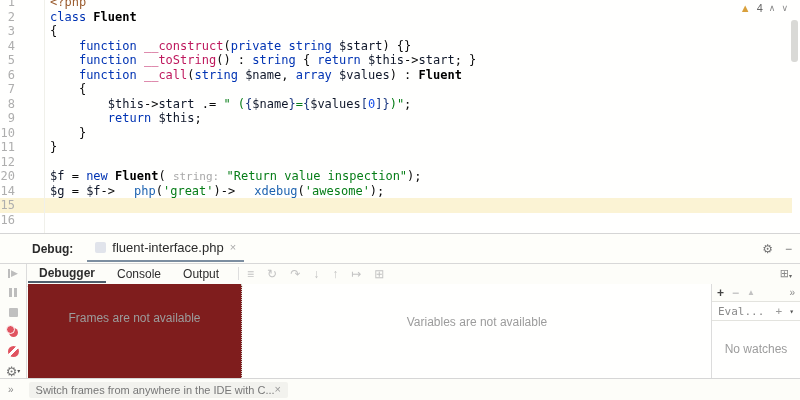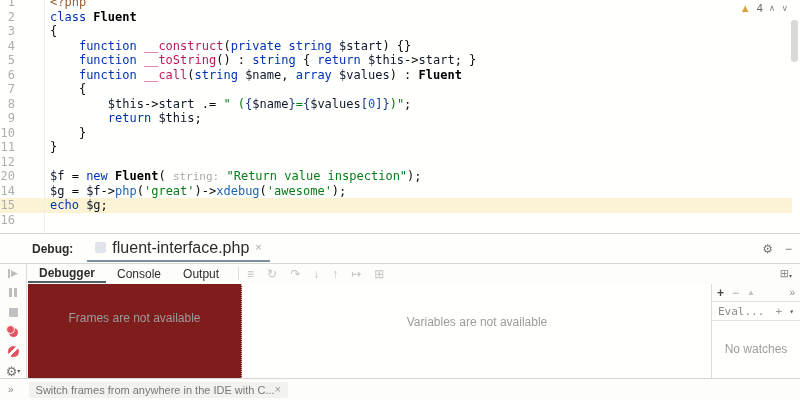--- a/index.html
+++ b/index.html
@@ -13,40 +13,40 @@
   .gutter-sep { position:absolute; left:44px; top:0; width:1px; height:234px; background:#F0F0EA; }
   .curline { position:absolute; left:0; width:792px; height:15px; background:#FBF3D4; }
   .gutter { position:absolute; top:-5px; left:0; width:15px; text-align:right;
             font:12px/14.5px "DejaVu Sans Mono", monospace; color:#AEAEae; }
   .codecol { position:absolute; top:-5px; left:50px; font:12px/14.5px "DejaVu Sans Mono", monospace; color:#0a0a0a; }
   .cl { height:14.5px; white-space:pre; }
   .ln { height:14.5px; }
   .tk-kw   { color:#0033B3; }
   .tk-cls  { color:#000000; font-weight:600; }
   .tk-fn   { color:#be185d; }
-  .tk-fn2  { color:#1E63B0; }
+  .tk-fn2  { color:#1E63B0;margin-left:19px; }
   .tk-var  { color:#0f172a; }
   .tk-str  { color:#067D17; }
   .tk-num  { color:#1750EB; }
   .tk-hint { color:#A8A8A8; font-size:11px; }
   .tk-br   { color:#17357E; }
   .tk-tag  { color:#9A5B2D; }
   .tk-pl   { color:#0a0a0a; }
   .inspections { position:absolute; top:2px; right:12px; display:flex; align-items:center; gap:6px;
                  font-size:11px; color:#666; }
   .warn-tri { color:#D9A03C; font-size:11px; line-height:1; }
   .insp-chev { color:#8a8a8a; font-size:9px; line-height:1; cursor:default; }
   .scroll-thumb { position:absolute; right:2px; top:20px; width:7px; height:42px; background:#D9D9D6; border-radius:3px; }
 
   
   .debug-header { position:absolute; left:0; top:235px; width:800px; height:27px; display:flex; align-items:center;padding-left:22px; }
   .debug-label { margin-left:10px; font-size:12px; font-weight:700; color:#2b2b2b; }
   .debug-tab { margin-left:14px; height:100%; display:flex; align-items:center; gap:6px; padding:0 8px;
                border-bottom:2px solid #7C8EA0; }
-  .debug-tab-label { font-size:16px; color:#2b2b2b; }
+  .debug-tab-label { font-size:13px; color:#2b2b2b; }
   .php-icon { width:11px; height:11px; border-radius:2px; background:#C9CDDF; display:inline-block; opacity:.55; }
   .tab-close { color:#AAAAAA; font-size:11px; line-height:1; }
   .header-right { margin-left:auto; margin-right:8px; display:flex; gap:12px; align-items:center; color:#757575; }
   .hdr-gear { font-size:12px; }
   .hdr-min { font-size:12px; color:#757575; }
 
   
   .tabsrow { position:absolute; left:0; top:263px; width:800px; height:24px;
              border-top:1px solid #D8D8D8; border-bottom:1px solid #E4E4E0; background:#FDFDF9; }
   .dtabs { position:absolute; left:28px; top:0; height:19px; display:flex; align-items:center; }
@@ -139,21 +139,20 @@
         <div class="cl"><span class="tk-pl">    </span><span class="tk-kw">function</span><span class="tk-pl"> </span><span class="tk-fn">__toString</span><span class="tk-pl">() : </span><span class="tk-kw">string</span><span class="tk-pl"> { </span><span class="tk-kw">return</span><span class="tk-pl"> </span><span class="tk-var">$this</span><span class="tk-pl">-&gt;</span><span class="tk-var">start</span><span class="tk-pl">; }</span></div>
         <div class="cl"><span class="tk-pl">    </span><span class="tk-kw">function</span><span class="tk-pl"> </span><span class="tk-fn">__call</span><span class="tk-pl">(</span><span class="tk-kw">string</span><span class="tk-pl"> </span><span class="tk-var">$name</span><span class="tk-pl">, </span><span class="tk-kw">array</span><span class="tk-pl"> </span><span class="tk-var">$values</span><span class="tk-pl">) : </span><span class="tk-cls">Fluent</span></div>
         <div class="cl"><span class="tk-pl">    {</span></div>
         <div class="cl"><span class="tk-pl">        </span><span class="tk-var">$this</span><span class="tk-pl">-&gt;</span><span class="tk-var">start</span><span class="tk-pl"> .= </span><span class="tk-str">" (</span><span class="tk-br">{</span><span class="tk-var">$name</span><span class="tk-br">}</span><span class="tk-str">=</span><span class="tk-br">{</span><span class="tk-var">$values</span><span class="tk-br">[</span><span class="tk-num">0</span><span class="tk-br">]}</span><span class="tk-str">)"</span><span class="tk-pl">;</span></div>
         <div class="cl"><span class="tk-pl">        </span><span class="tk-kw">return</span><span class="tk-pl"> </span><span class="tk-var">$this</span><span class="tk-pl">;</span></div>
         <div class="cl"><span class="tk-pl">    }</span></div>
         <div class="cl"><span class="tk-pl">}</span></div>
         <div class="cl"></div>
         <div class="cl"><span class="tk-var">$f</span><span class="tk-pl"> = </span><span class="tk-kw">new</span><span class="tk-pl"> </span><span class="tk-cls">Fluent</span><span class="tk-pl">( </span><span class="tk-hint">string:</span><span class="tk-pl"> </span><span class="tk-str">"Return value inspection"</span><span class="tk-pl">);</span></div>
         <div class="cl"><span class="tk-var">$g</span><span class="tk-pl"> = </span><span class="tk-var">$f</span><span class="tk-pl">-&gt;</span><span class="tk-fn2">php</span><span class="tk-pl">(</span><span class="tk-str">'great'</span><span class="tk-pl">)-&gt;</span><span class="tk-fn2">xdebug</span><span class="tk-pl">(</span><span class="tk-str">'awesome'</span><span class="tk-pl">);</span></div>
-        <div class="cl"><span class="tk-kw">echo</span><span class="tk-pl"> </span><span class="tk-var">$g</span><span class="tk-pl">;</span></div>
         <div class="cl"></div>
       </div>
 
     <div class="inspections">
       <span class="warn-tri">▲</span>
       <span>4</span>
       <span class="insp-chev">∧</span>
       <span class="insp-chev">∨</span>
     </div>
     <div class="scroll-thumb"></div>

